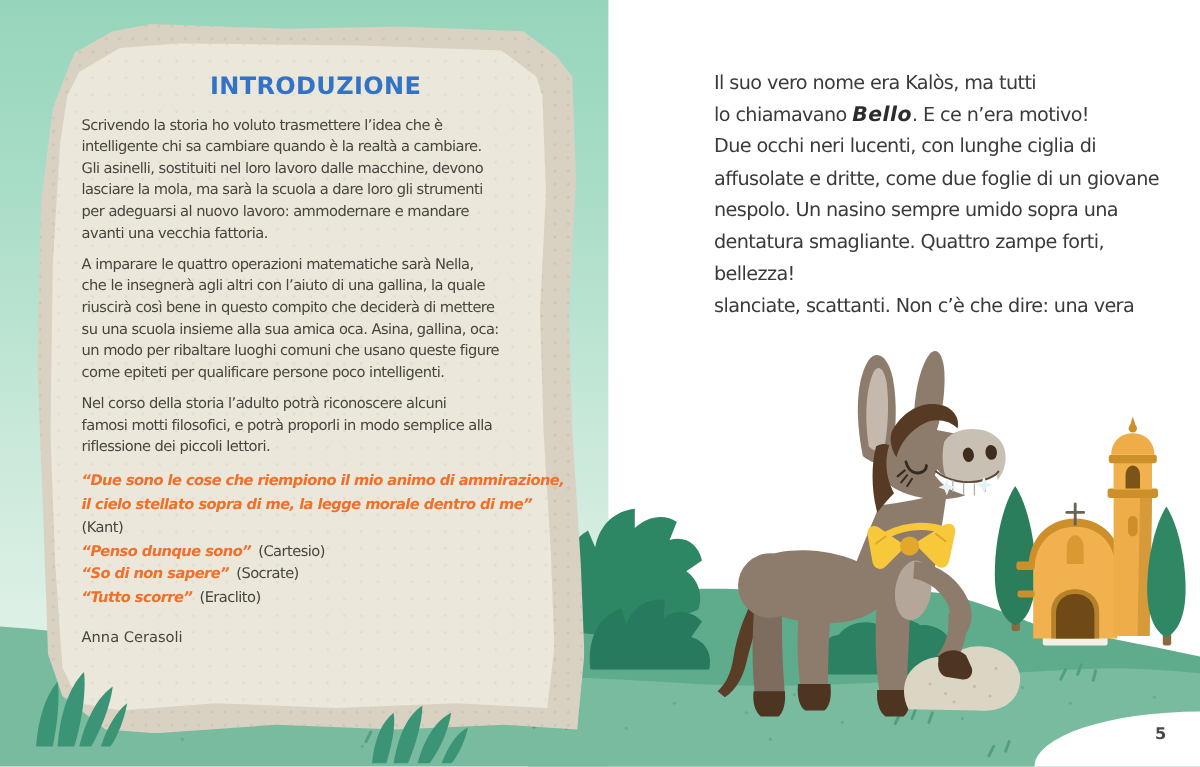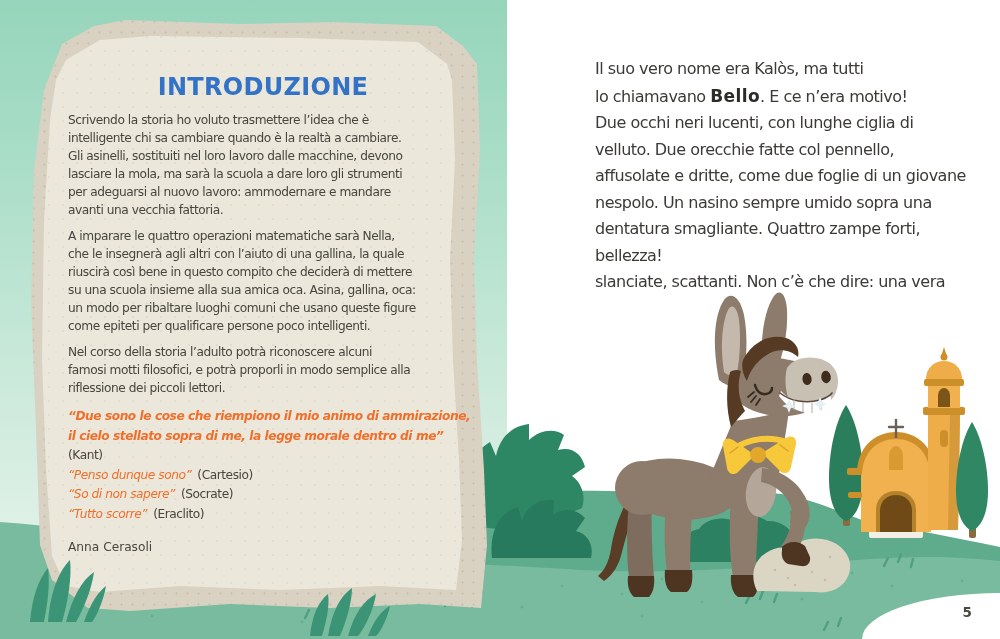--- a/index.html
+++ b/index.html
@@ -27,40 +27,40 @@
     position:absolute;inset:0;background:#ebe7da;
     background-image:radial-gradient(circle,rgba(170,160,135,.14) 1px,transparent 1.3px);
     background-size:14px 14px;
     clip-path:polygon(38px 44px,72px 24px,122px 20px,272px 22px,390px 26px,419px 48px,424px 64px,427px 144px,422px 244px,425px 344px,431px 444px,434px 524px,428px 574px,352px 570px,252px 574px,152px 570px,72px 576px,38px 570px,24px 540px,18px 454px,14px 344px,16px 204px,22px 104px,28px 64px);
   }
   .paper-text{
     position:absolute;left:40px;top:40px;width:390px;
     color:#47453f;font-size:12.2px;line-height:18px;letter-spacing:-0.45px;
   }
   .intro-title{
-    font-weight:bold;font-size:24px;color:#3273c7;text-align:center;
-    letter-spacing:.3px;margin:20px 0 13px 0;line-height:22px;
+    font-weight:bold;font-size:20px;color:#3273c7;text-align:center;
+    letter-spacing:.3px;margin:4px 0 13px 0;line-height:22px;
   }
   .paper-text p{margin:0 0 8px 0;white-space:pre;}
   .quote-orange{
     color:#f06f2b;font-weight:bold;font-style:italic;white-space:pre;
     line-height:19.5px;margin-top:10px;
   }
   .quote-author-line{line-height:19.5px;white-space:pre;}
   .phil-line{line-height:19.5px;white-space:pre;}
-  .phil-line .q{color:#f06f2b;font-weight:normal;font-style:italic;margin-top:38px;}
+  .phil-line .q{color:#f06f2b;font-weight:bold;font-style:italic;margin-top:38px;}
   .phil-line .a{color:#47453f;margin-left:6px;}
   .signature{margin-top:14px;padding-right:4px;letter-spacing:0;}
   
   .right-text{
     left:563px;top:56px;color:#3b3a36;
     font-size:16px;line-height:26.5px;letter-spacing:-0.5px;margin-left:32px;
   }
   .right-text .line{white-space:nowrap;}
-  .right-text .bold-name{font-weight:bold;font-size:17px;letter-spacing:.4px;color:#2d2c28;}
+  .right-text .bold-name{font-weight:bold;font-size:17px;letter-spacing:.4px;color:#2d2c28;font-style:italic;}
   
   .corner{
     left:862px;top:593px;width:138px;height:46px;background:#ffffff;
     border-top-left-radius:138px 46px;
   }
   .page-num{
     position:absolute;right:28px;top:11px;
     font-weight:bold;font-size:13.5px;color:#4a4843;
   }
 </style>
@@ -282,21 +282,20 @@
     <path d="M328,636 C332,612 340,596 352,588 C352,602 346,622 340,636 Z"></path>
     <path d="M348,636 C354,614 364,600 376,594 C374,608 366,626 358,636 Z"></path>
     <path d="M368,636 C374,620 382,610 390,606 C388,616 382,630 376,636 Z"></path>
   </g>
 </svg>
 
 <div class="abs right-text">
   <div class="line">Il suo vero nome era Kalòs, ma tutti</div>
   <div class="line"><span>lo chiamavano </span><span class="bold-name">Bello</span><span>. E ce n’era motivo!</span></div>
   <div class="line">Due occhi neri lucenti, con lunghe ciglia di</div>
-  <div class="line">velluto. Due orecchie fatte col pennello,</div>
   <div class="line">affusolate e dritte, come due foglie di un giovane</div>
   <div class="line">nespolo. Un nasino sempre umido sopra una</div>
   <div class="line">dentatura smagliante. Quattro zampe forti,</div>
   <div class="line">bellezza!</div>
   <div class="line">slanciate, scattanti. Non c’è che dire: una vera</div>
 </div>
 
 <div class="abs corner">
   <span class="page-num">5</span>
 </div>

